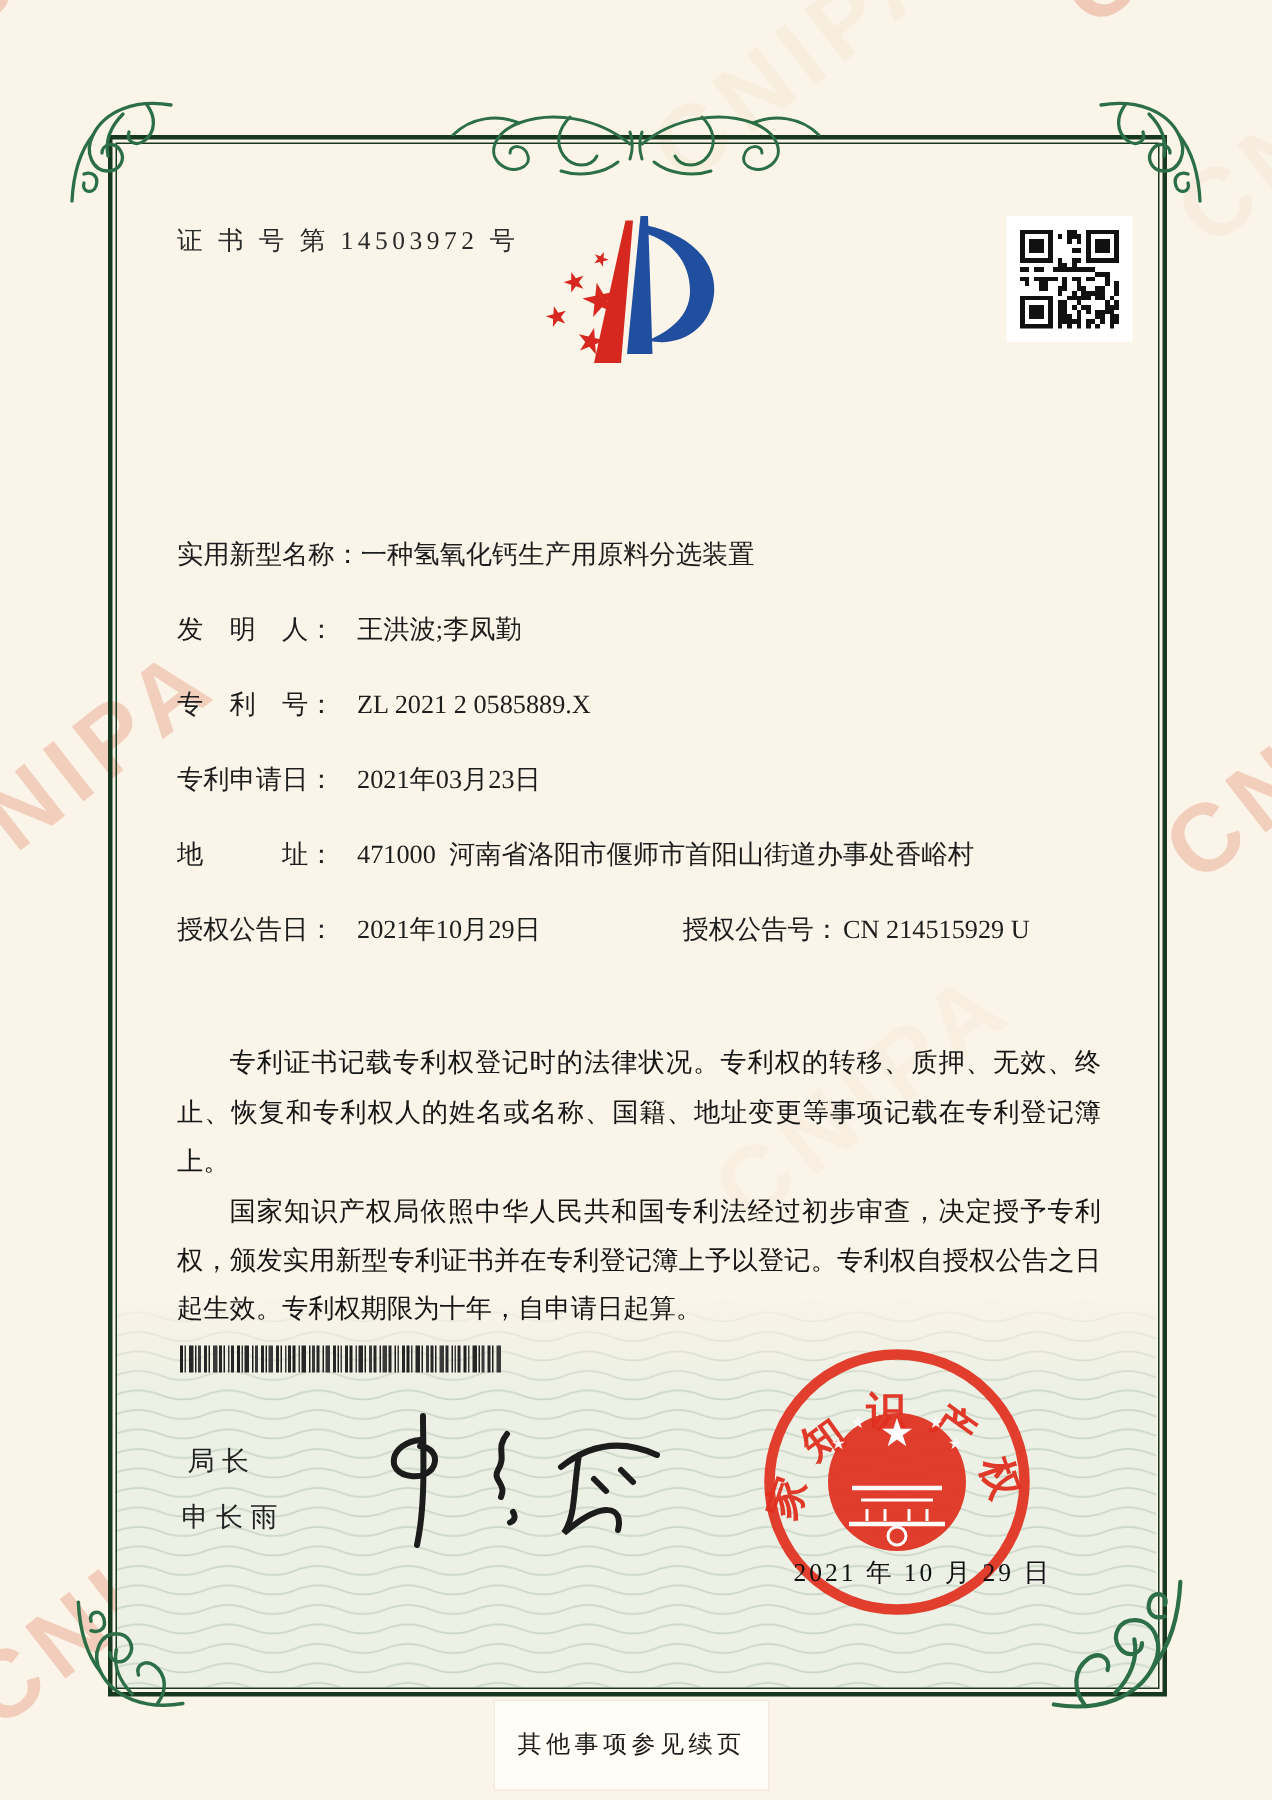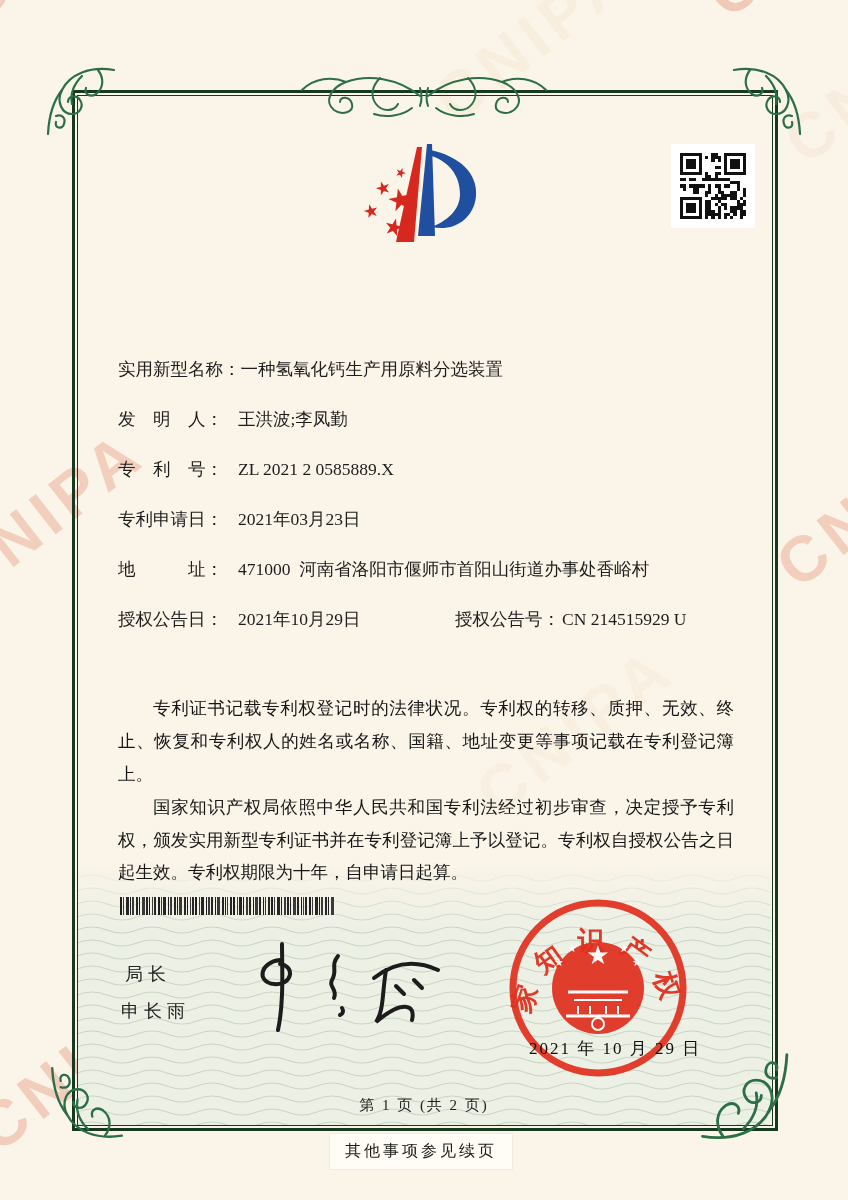--- a/index.html
+++ b/index.html
@@ -44,21 +44,21 @@
   .signer-name{position:absolute;left:121px;top:999px;font-size:18px;letter-spacing:5px;
         color:#222;font-family:"Liberation Sans","DejaVu Sans",sans-serif;}
   .sig{position:absolute;left:246px;top:938px;width:205px;height:98px;}
   
   .seal{position:absolute;left:506px;top:896px;width:184px;height:184px;}
   .seal-date{position:absolute;left:529px;top:1037px;font-size:17px;letter-spacing:2px;
              color:#101010;white-space:pre;}
   
   .page-footer{position:absolute;left:0;right:0;top:1096px;text-align:center;font-size:15px;
                letter-spacing:2px;color:#222;}
-  .cont-note{position:absolute;left:330px;top:1134px;background:#fffdf6;padding:7px 15px;
+  .cont-note{position:absolute;left:330px;top:1134px;background:#fffdf6;padding:19px 15px;
              font-size:16px;letter-spacing:3px;color:#1b1b1b;box-shadow:0 0 0 1px rgba(120,110,90,.06);}
 </style>
 </head>
 <body>
 
 <div class="page">
 
   <div class="wm-layer">
       <div class="wm" style="left: -58px; top: -22px; opacity: 0.42;">CNIPA</div>
       <div class="wm" style="left: 692px; top: -26px; opacity: 0.45;">CNIPA</div>
@@ -136,20 +136,21 @@
       <g transform="translate(260,0) scale(-1,1)">
         <path d="M126,28 C104,10 74,6 52,14 C36,20 30,34 40,42 C48,48 60,44 58,36 C56,28 46,28 46,34"></path>
         <path d="M52,14 C38,8 20,10 8,22"></path>
         <path d="M86,10 C78,18 76,28 82,36 C88,44 100,44 104,36"></path>
         <path d="M118,40 C108,48 92,50 80,46"></path>
       </g>
       <path d="M126,20 C128,26 128,32 126,38 M134,20 C132,26 132,32 134,38"></path>
     </g>
   </svg>
 
+  <div class="cert-no">证 书 号 第 14503972 号</div>
 
   <svg class="logo" viewBox="0 0 132 112">
     <path d="M74,8 C104,14 122,32 120,54 C118,78 96,90 76,85 C90,79 104,69 104,52 C104,33 92,18 72,13 Z" fill="#1f4f9e"></path>
     <polygon points="71,2 76,2 79,94 62,94" fill="#1f4f9e"></polygon>
     <polygon points="61,5 66,5 58,100 40,100" fill="#d6281e"></polygon>
     <text x="44" y="68" font-size="30" fill="#d6281e" text-anchor="middle" transform="rotate(-12 44 57)">★</text>
     <text x="27" y="52" font-size="18" fill="#d6281e" text-anchor="middle" transform="rotate(-18 27 46)">★</text>
     <text x="45" y="35" font-size="13" fill="#d6281e" text-anchor="middle" transform="rotate(22 45 30)">★</text>
     <text x="15" y="75" font-size="18" fill="#d6281e" text-anchor="middle" transform="rotate(-15 15 69)">★</text>
     <text x="38" y="93" font-size="23" fill="#d6281e" text-anchor="middle" transform="rotate(14 38 85)">★</text>
@@ -501,16 +502,15 @@
         <path d="M62,96 h60" stroke-width="3"></path>
         <path d="M68,104 h48" stroke-width="2"></path>
         <path d="M72,110 v8 M84,110 v8 M100,110 v8 M112,110 v8" stroke-width="2"></path>
         <path d="M60,120 h64" stroke-width="3"></path>
         <circle cx="92" cy="128" r="6" stroke-width="2"></circle>
       </g>
     </g>
   </svg>
   <div class="seal-date">2021 年 10 月 29 日</div>
 
-  <div class="page-footer">第 1 页 (共 2 页)</div>
   <div class="cont-note">其他事项参见续页</div>
 
 </div>
 
 </body></html>

